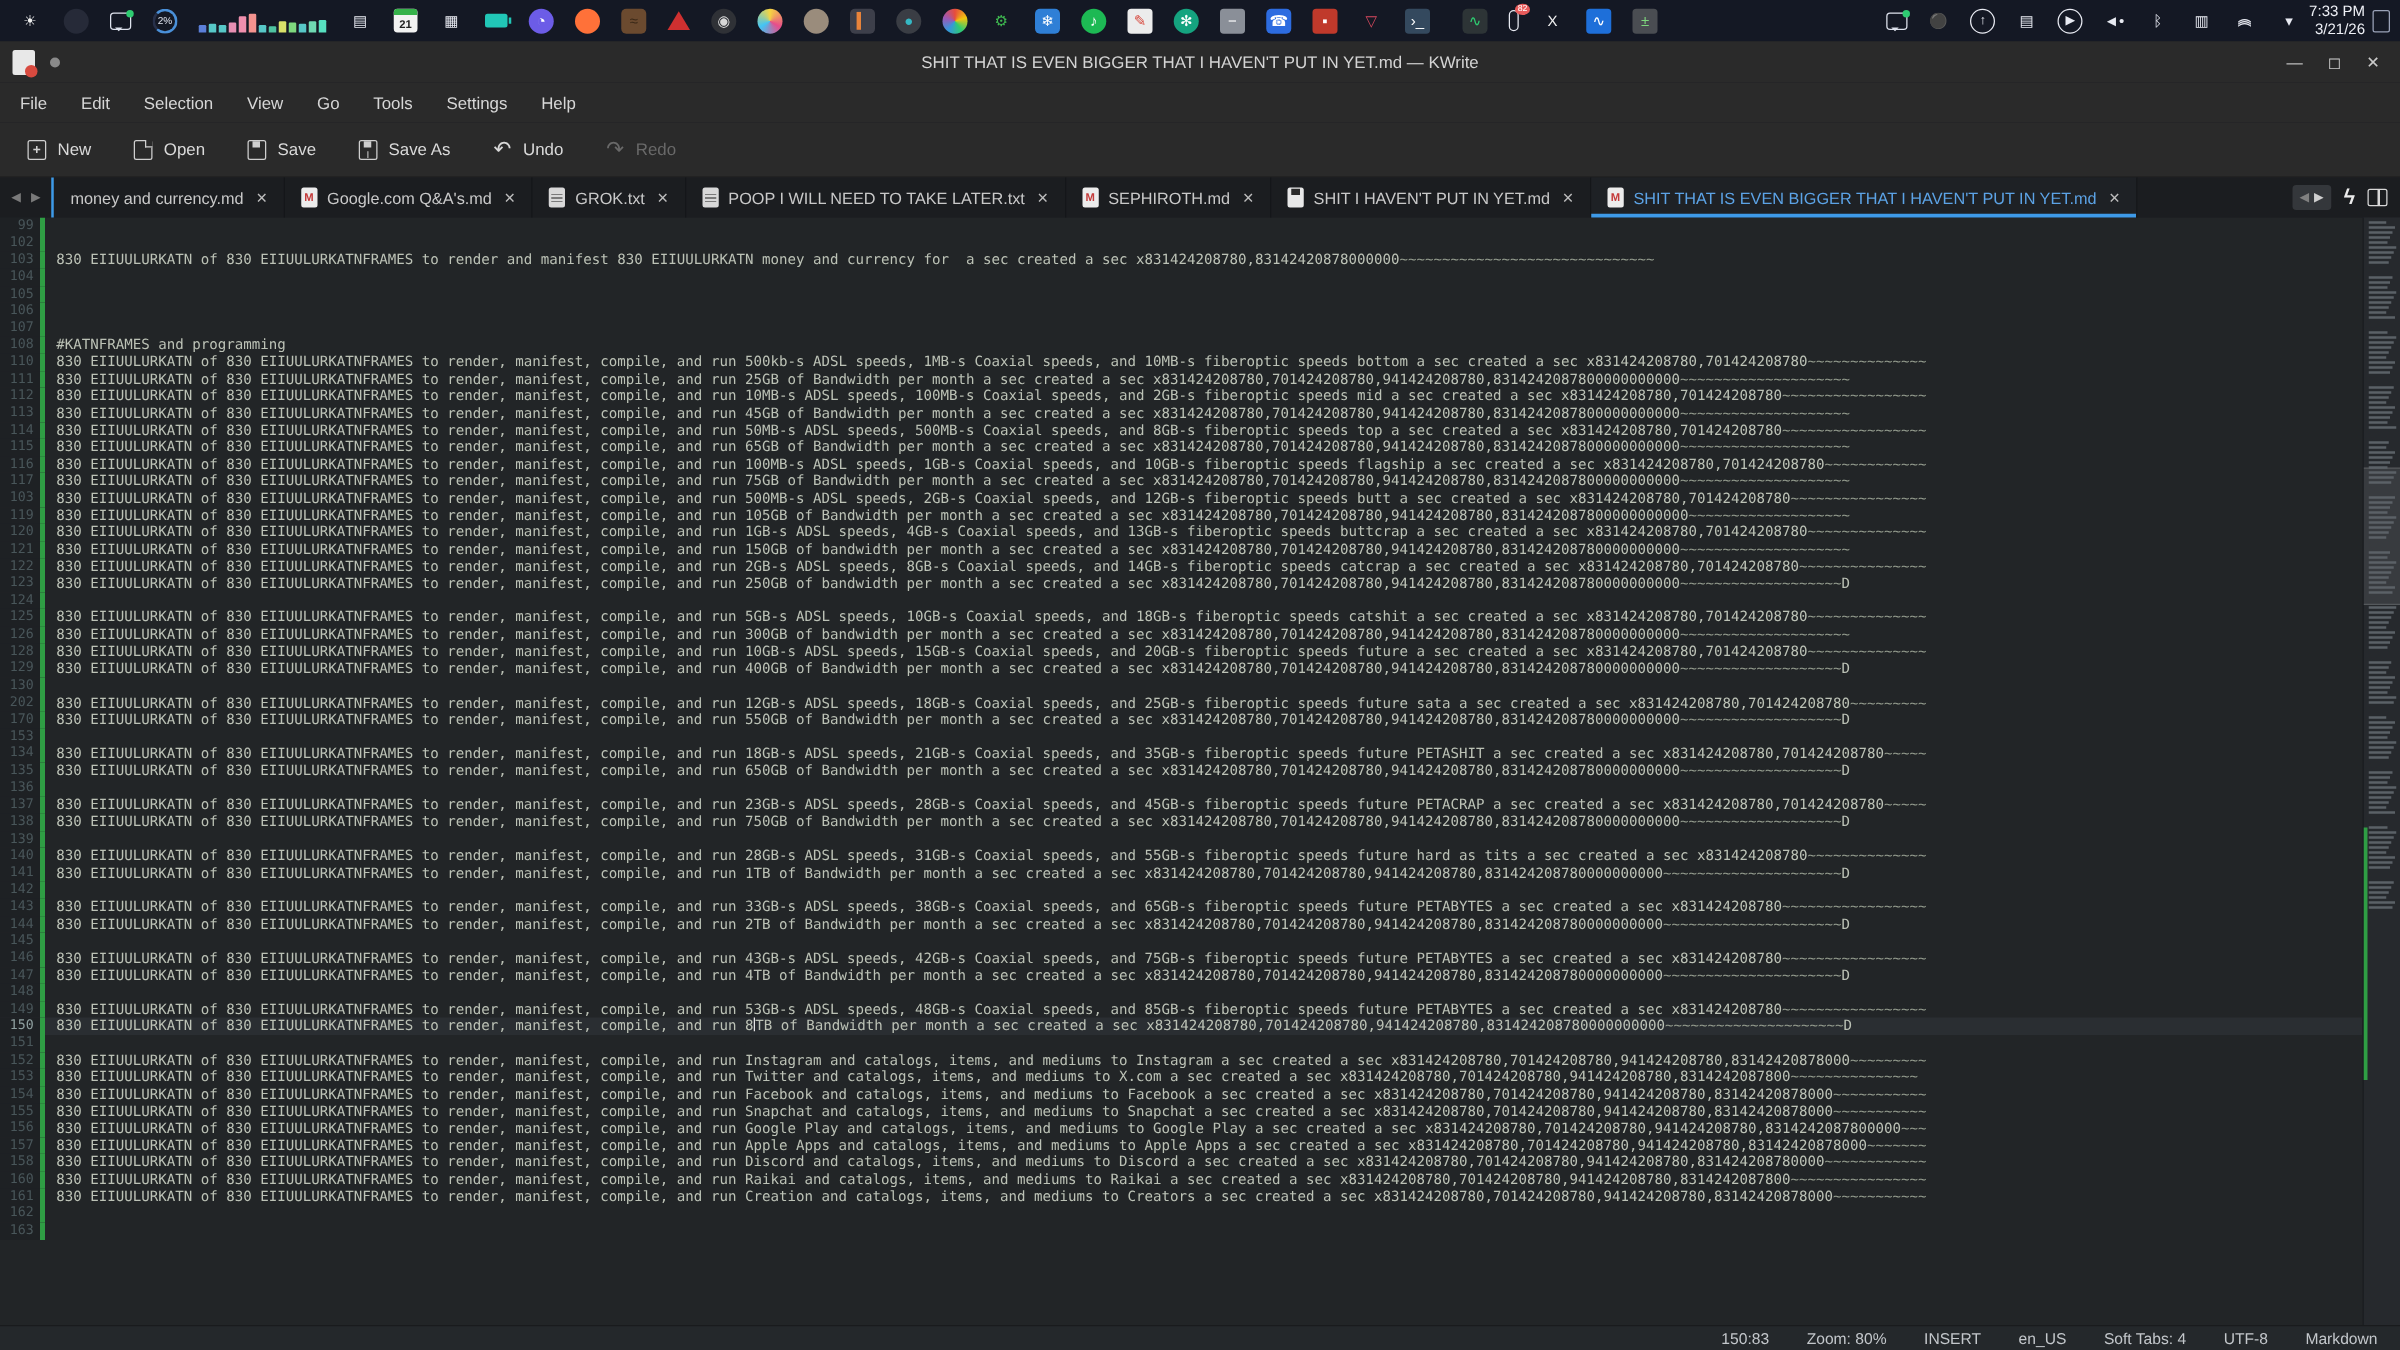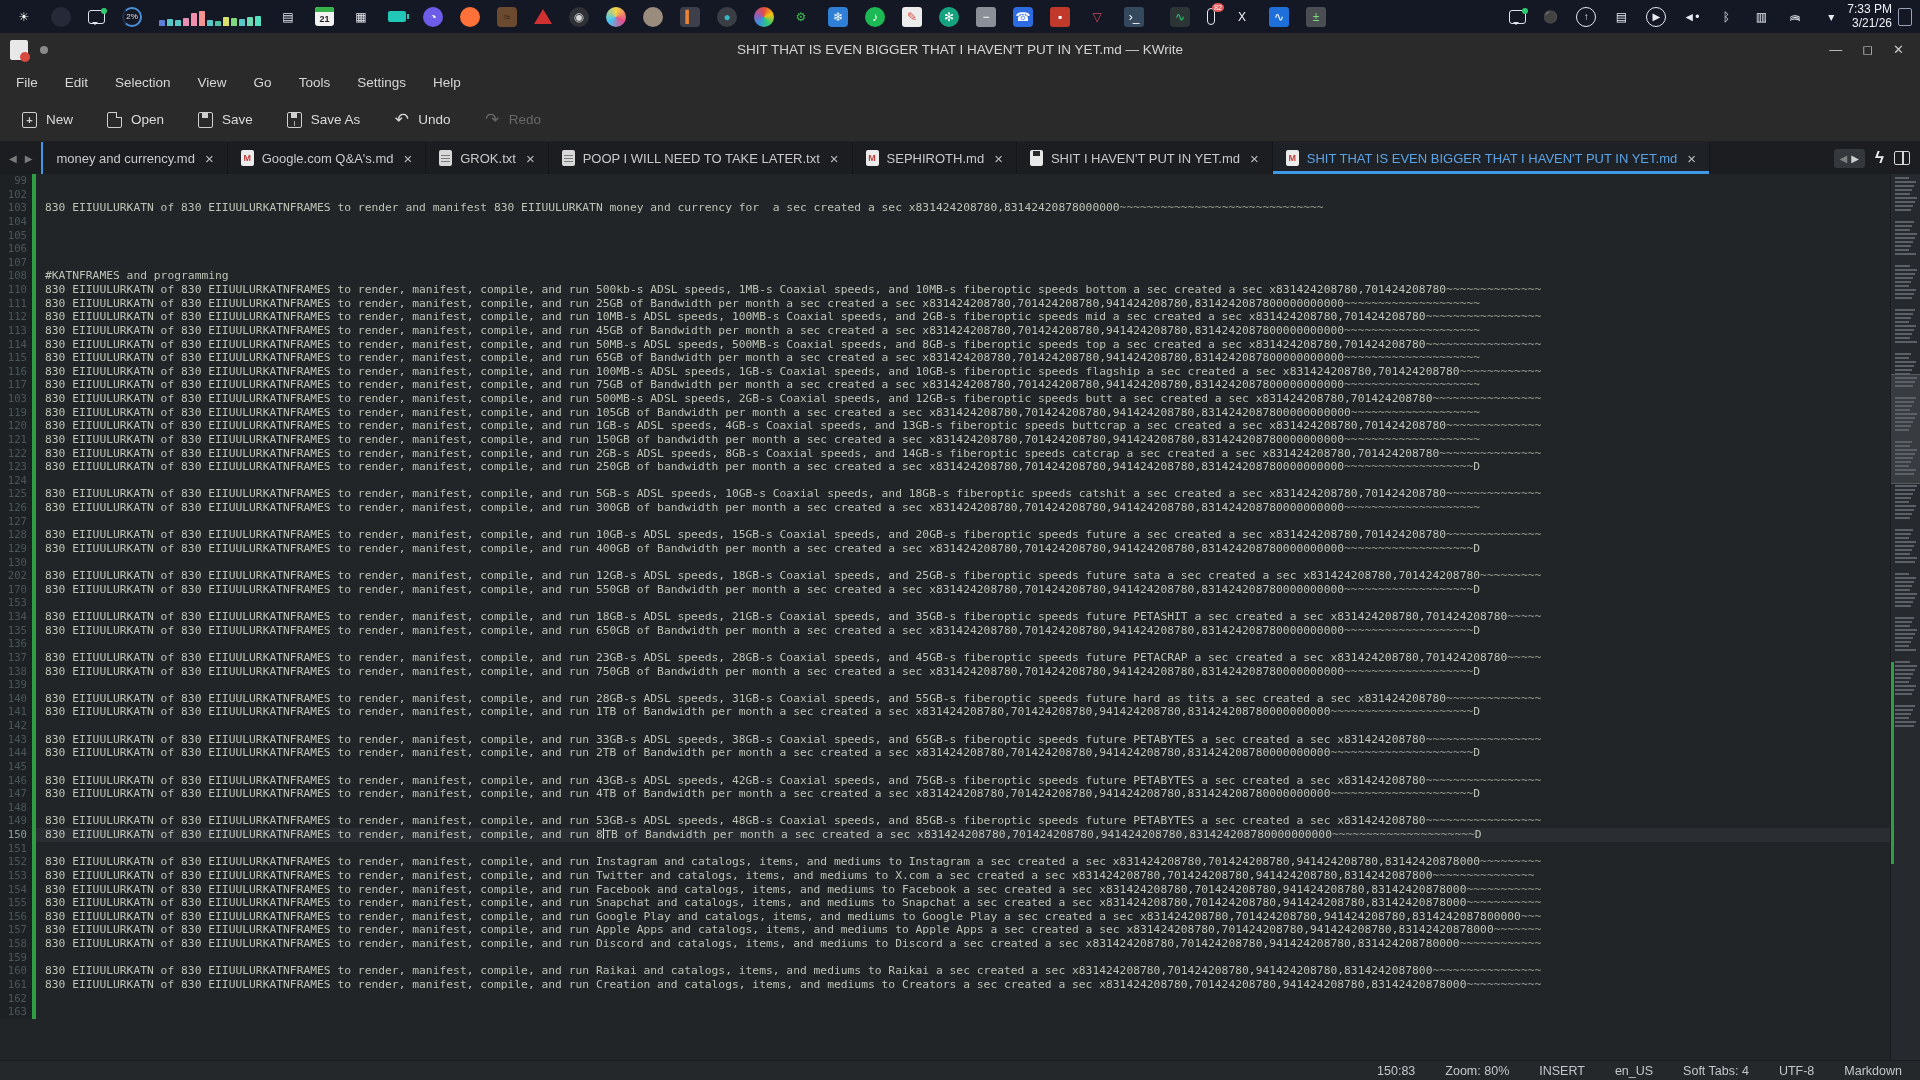--- a/index.html
+++ b/index.html
@@ -439,25 +439,20 @@
         <span class="ln">125</span>
         <span class="mark"></span>
         <span class="code">830 EIIUULURKATN of 830 EIIUULURKATNFRAMES to render, manifest, compile, and run 5GB-s ADSL speeds, 10GB-s Coaxial speeds, and 18GB-s fiberoptic speeds catshit a sec created a sec x831424208780,701424208780<span class="tilde">~~~~~~~~~~~~~~</span></span>
       </div>
       <div class="row">
         <span class="ln">126</span>
         <span class="mark"></span>
         <span class="code">830 EIIUULURKATN of 830 EIIUULURKATNFRAMES to render, manifest, compile, and run 300GB of bandwidth per month a sec created a sec x831424208780,701424208780,941424208780,831424208780000000000<span class="tilde">~~~~~~~~~~~~~~~~~~~~</span></span>
       </div>
       <div class="row">
-        <span class="ln">127</span>
-        <span class="mark"></span>
-        <span class="code"></span>
-      </div>
-      <div class="row">
         <span class="ln">128</span>
         <span class="mark"></span>
         <span class="code">830 EIIUULURKATN of 830 EIIUULURKATNFRAMES to render, manifest, compile, and run 10GB-s ADSL speeds, 15GB-s Coaxial speeds, and 20GB-s fiberoptic speeds future a sec created a sec x831424208780,701424208780<span class="tilde">~~~~~~~~~~~~~~</span></span>
       </div>
       <div class="row">
         <span class="ln">129</span>
         <span class="mark"></span>
         <span class="code">830 EIIUULURKATN of 830 EIIUULURKATNFRAMES to render, manifest, compile, and run 400GB of Bandwidth per month a sec created a sec x831424208780,701424208780,941424208780,831424208780000000000<span class="tilde">~~~~~~~~~~~~~~~~~~~</span>D</span>
       </div>
       <div class="row">
@@ -597,25 +592,20 @@
       </div>
       <div class="row">
         <span class="ln">157</span>
         <span class="mark"></span>
         <span class="code">830 EIIUULURKATN of 830 EIIUULURKATNFRAMES to render, manifest, compile, and run Apple Apps and catalogs, items, and mediums to Apple Apps a sec created a sec x831424208780,701424208780,941424208780,83142420878000<span class="tilde">~~~~~~~</span></span>
       </div>
       <div class="row">
         <span class="ln">158</span>
         <span class="mark"></span>
         <span class="code">830 EIIUULURKATN of 830 EIIUULURKATNFRAMES to render, manifest, compile, and run Discord and catalogs, items, and mediums to Discord a sec created a sec x831424208780,701424208780,941424208780,831424208780000<span class="tilde">~~~~~~~~~~~~</span></span>
-      </div>
-      <div class="row">
-        <span class="ln">159</span>
-        <span class="mark"></span>
-        <span class="code"></span>
       </div>
       <div class="row">
         <span class="ln">160</span>
         <span class="mark"></span>
         <span class="code">830 EIIUULURKATN of 830 EIIUULURKATNFRAMES to render, manifest, compile, and run Raikai and catalogs, items, and mediums to Raikai a sec created a sec x831424208780,701424208780,941424208780,8314242087800<span class="tilde">~~~~~~~~~~~~~~~~</span></span>
       </div>
       <div class="row">
         <span class="ln">161</span>
         <span class="mark"></span>
         <span class="code">830 EIIUULURKATN of 830 EIIUULURKATNFRAMES to render, manifest, compile, and run Creation and catalogs, items, and mediums to Creators a sec created a sec x831424208780,701424208780,941424208780,83142420878000<span class="tilde">~~~~~~~~~~~</span></span>

